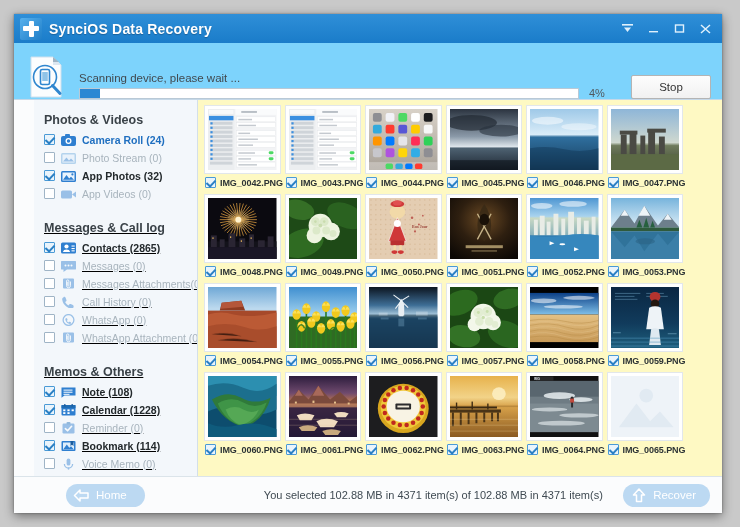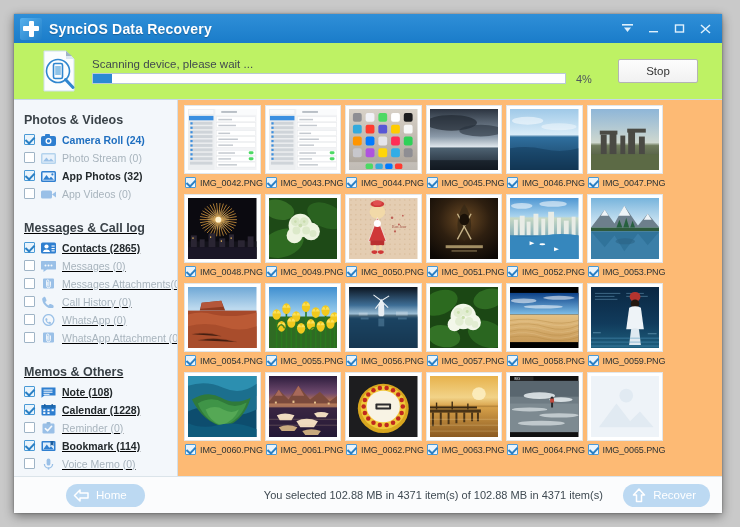--- a/index.html
+++ b/index.html
@@ -41,23 +41,23 @@
   }
   .win-btns{position:absolute;right:4px;top:0;height:29px;display:flex;align-items:center;}
   .win-btn{
     width:26px;height:22px;display:flex;align-items:center;justify-content:center;
     color:#dff0fc;font-size:13px;line-height:1;cursor:default;
   }
   .win-btn svg{display:block;}
   
   .scanbar{
     flex:0 0 57px;height:57px;
-    background:#bef264;
+    background:#7dd3fc;
     border-bottom:1px solid #c5d8e8;
-    display:flex;align-items:center;padding:0 20px;
+    display:flex;align-items:flex-end;padding:0 7px;
     box-sizing:border-box;
   }
   .scan-icon{width:42px;height:44px;flex:0 0 42px;position:relative;margin-left:4px;margin-right:8px;}
   .scan-mid{flex:1;min-width:0;padding-left:4px;}
   .scan-text{font-size:11.5px;color:#41494f;margin-bottom:3px;}
   .pbar-row{display:flex;align-items:center;}
   .pbar{
     flex:1;height:11px;background:#fff;border:1px solid #b9c9d6;
     box-sizing:border-box;position:relative;overflow:hidden;
   }
@@ -66,21 +66,21 @@
   .timer{font-size:11.5px;color:#41494f;margin-top:3px;}
   .stop-btn{
     flex:0 0 78px;width:78px;height:22px;margin-left:12px;margin-right:4px;
     background:linear-gradient(#fdfdfd,#f1f1f1);
     border:1px solid #b4b4b4;border-radius:2px;
     font-size:11.5px;color:#333;
     display:flex;align-items:center;justify-content:center;
     cursor:default;
   }
   
-  .body{flex:1;display:flex;min-height:0;}
+  .body{flex:1;display:flex;min-height:0;padding-left:20px;}
   .sidebar{
     width:164px;flex:0 0 164px;
     background:#f3f7fb;
     border-right:1px solid #d3dfe9;
     padding:9px 0 0 10px;box-sizing:border-box;
     overflow:hidden;
   }
   .grp-title{
     font-size:12.5px;font-weight:bold;color:#3a4248;
     margin:4px 0 4px 0;
@@ -104,22 +104,22 @@
     display:flex;align-items:center;justify-content:center;
   }
   .sb-ico svg{display:block;}
   .sb-label{font-size:10.5px;color:#2f3639;white-space:nowrap;}
   .sb-item.active .sb-label{color:#1f6fc0;font-weight:bold;}
   .sb-item.checked .sb-label{color:#23292c;font-weight:bold;}
   .sb-item.dim .sb-label{color:#a8b4bd;}
   .sb-item.dim .sb-ico svg{opacity:.45;}
   
   .content{
-    flex:1;background:#fdba74;position:relative;overflow:hidden;
-    padding:5px 0 0 4px;box-sizing:border-box;
+    flex:1;background:#fef9c3;position:relative;overflow:hidden;
+    padding:5px 0 0 4px;box-sizing:border-box;font-weight:bold;
   }
   .grid{display:flex;flex-wrap:wrap;position:relative;z-index:2;}
   .cell{
     width:76.5px;box-sizing:border-box;margin:0 2px 3px 2px;
   }
   .thumb-box{
     width:76.5px;height:69px;box-sizing:border-box;
     border:1px solid #e2e7eb;background:#fff;
     padding:3px;display:flex;align-items:center;justify-content:center;
     overflow:hidden;

